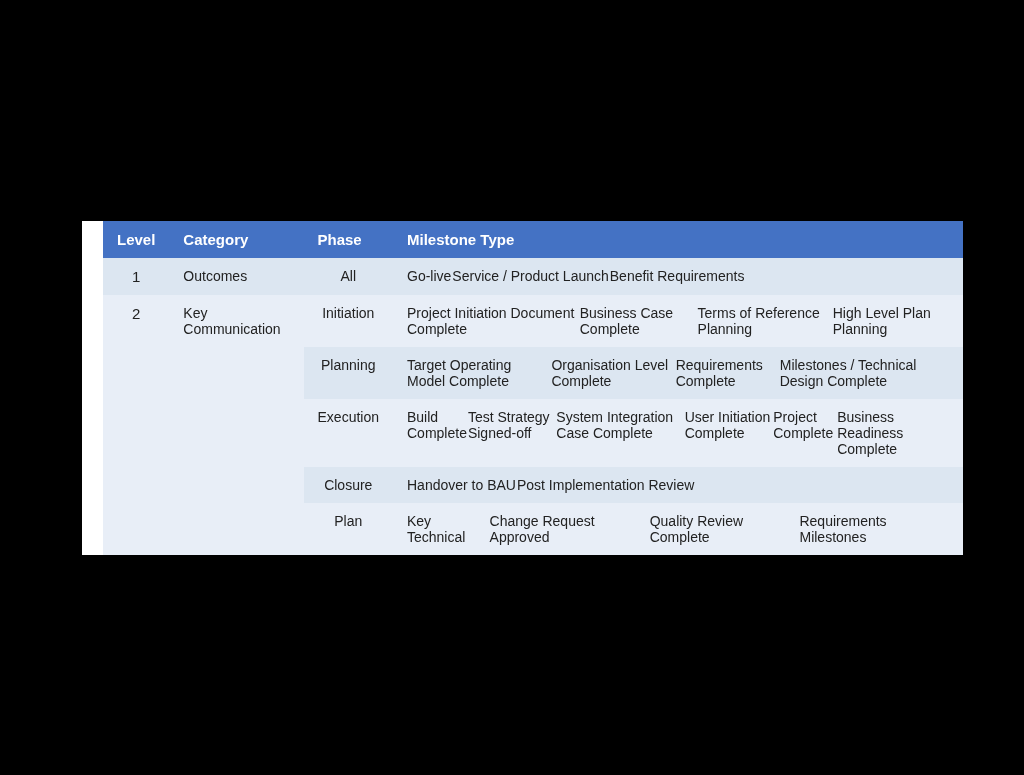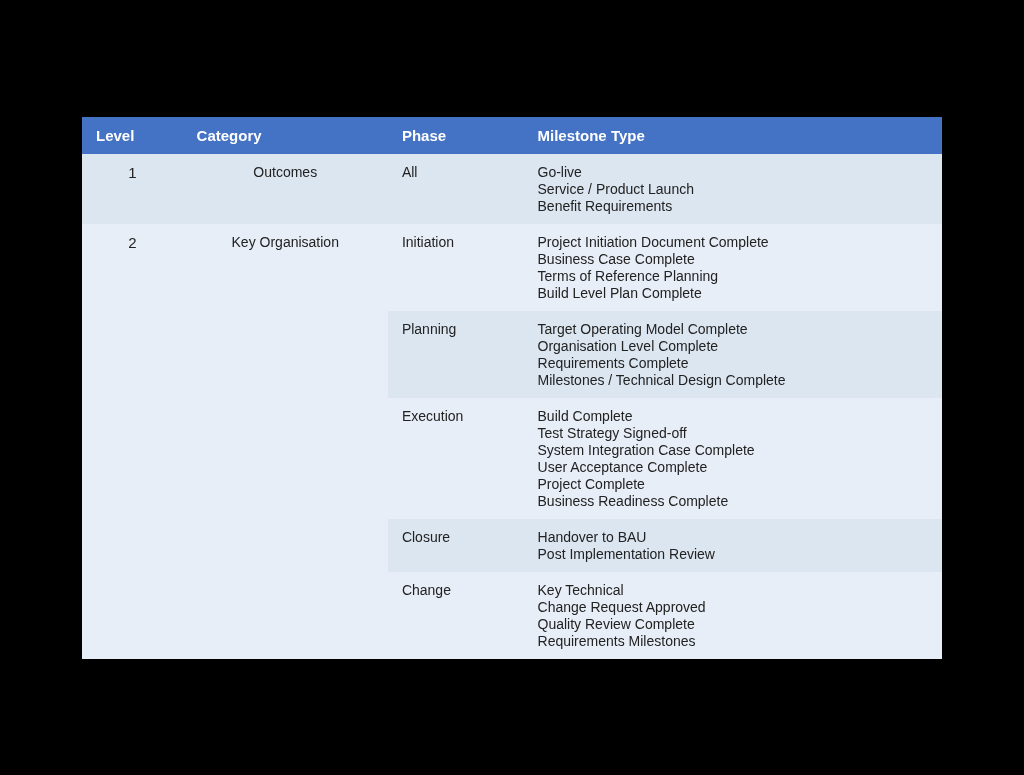--- a/index.html
+++ b/index.html
@@ -21,20 +21,21 @@
     .table-container {
       background-color: #fff;
       width: 860px;
       margin: 0 auto;
     }
 
     table {
       width: 100%;
       border-collapse: collapse;
       font-size: 14px;
+      margin-left: 21px;
     }
 
     thead tr {
       background-color: #4472C4;
       color: #fff;
     }
 
     thead th {
       padding: 10px 14px;
       text-align: left;
@@ -50,35 +51,34 @@
       background-color: #e8eef7;
     }
 
     tbody td {
       padding: 10px 14px;
       vertical-align: top;
       color: #222;
     }
 
     .phase-cell {
-      text-align: left;
+      text-align: center;
     }
 
     .level-cell {
       text-align: center;
       font-size: 15px;
     }
 
     .category-cell {
-      text-align: center;
     }
 
     .milestone-lines {
       display: flex;
-      flex-direction: column;
+      flex-direction: row;
       gap: 1px;
     }
   </style>
 </head>
 <body>
 
 <div class="table-container">
   <table>
     <thead>
       <tr>
@@ -96,28 +96,28 @@
           <td>
             <div class="milestone-lines">
               <span>Go-live</span>
               <span>Service / Product Launch</span>
               <span>Benefit Requirements</span>
             </div>
           </td>
         </tr>
         <tr>
           <td class="level-cell" rowspan="5">2</td>
-          <td class="category-cell" rowspan="5">Key Organisation</td>
+          <td class="category-cell" rowspan="5">Key Communication</td>
           <td class="phase-cell">Initiation</td>
           <td>
             <div class="milestone-lines">
               <span>Project Initiation Document Complete</span>
               <span>Business Case Complete</span>
               <span>Terms of Reference Planning</span>
-              <span>Build Level Plan Complete</span>
+              <span>High Level Plan Planning</span>
             </div>
           </td>
         </tr>
         <tr>
           <td class="phase-cell">Planning</td>
           <td>
             <div class="milestone-lines">
               <span>Target Operating Model Complete</span>
               <span>Organisation Level Complete</span>
               <span>Requirements Complete</span>
@@ -125,37 +125,37 @@
             </div>
           </td>
         </tr>
         <tr>
           <td class="phase-cell">Execution</td>
           <td>
             <div class="milestone-lines">
               <span>Build Complete</span>
               <span>Test Strategy Signed-off</span>
               <span>System Integration Case Complete</span>
-              <span>User Acceptance Complete</span>
+              <span>User Initiation Complete</span>
               <span>Project Complete</span>
               <span>Business Readiness Complete</span>
             </div>
           </td>
         </tr>
         <tr>
           <td class="phase-cell">Closure</td>
           <td>
             <div class="milestone-lines">
               <span>Handover to BAU</span>
               <span>Post Implementation Review</span>
             </div>
           </td>
         </tr>
         <tr>
-          <td class="phase-cell">Change</td>
+          <td class="phase-cell">Plan</td>
           <td>
             <div class="milestone-lines">
               <span>Key Technical</span>
               <span>Change Request Approved</span>
               <span>Quality Review Complete</span>
               <span>Requirements Milestones</span>
             </div>
           </td>
         </tr>
       </tbody>

